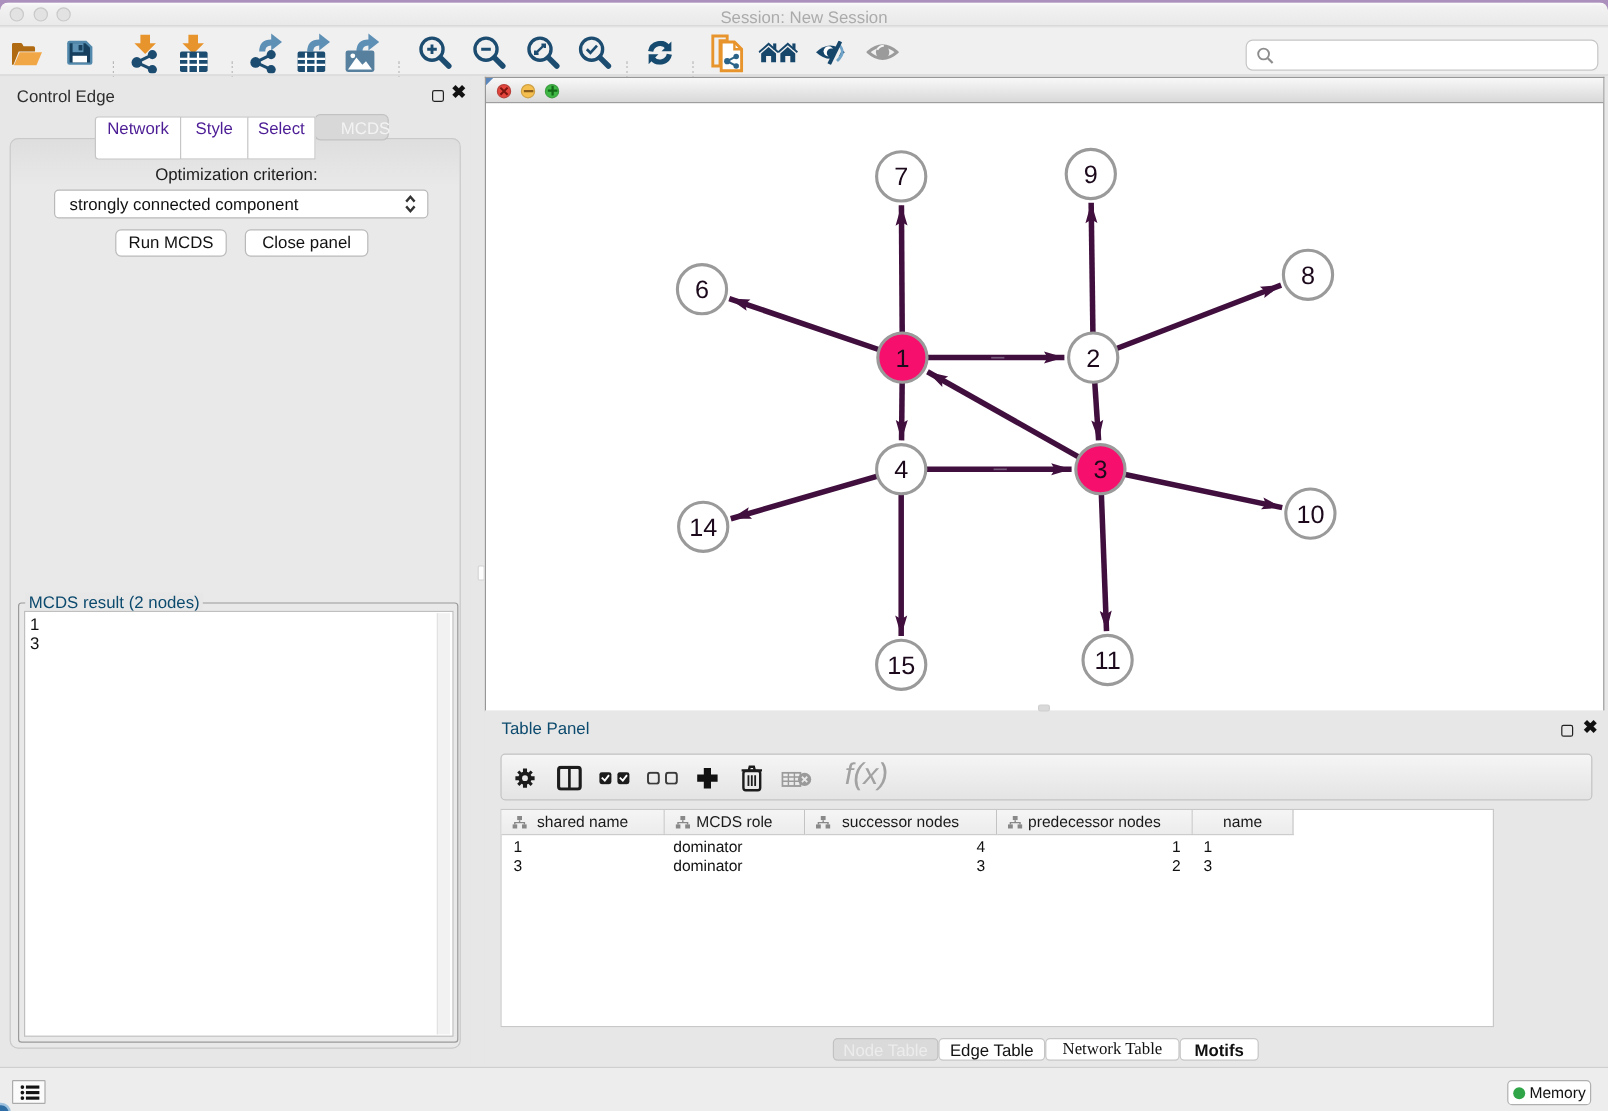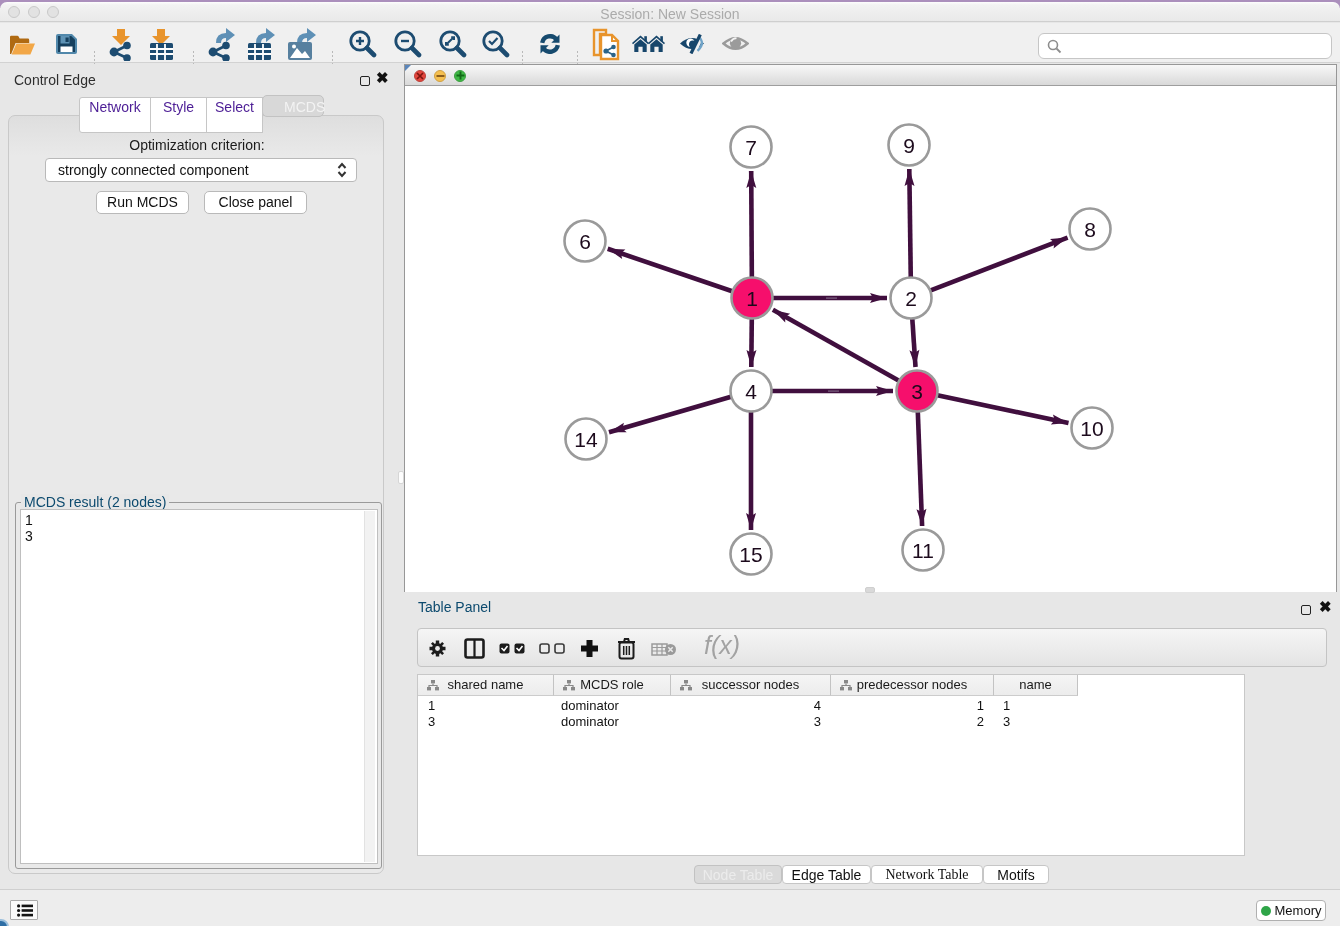--- a/index.html
+++ b/index.html
@@ -376,21 +376,21 @@
     <div class="trow" style="left:585px; top:22px;">1</div>
     <div class="trow" style="left:10px; top:38px;">3</div>
     <div class="trow" style="left:143px; top:38px;">dominator</div>
     <div class="trow" style="left:253px; top:38px; width:150px; text-align:right;">3</div>
     <div class="trow" style="left:413px; top:38px; width:153px; text-align:right;">2</div>
     <div class="trow" style="left:585px; top:38px;">3</div>
   </div>
   <div class="btab" style="left:290px; width:88px; background:#dadada; color:#ececec; border-color:#c2c2c2;">Node Table</div>
   <div class="btab" style="left:378px; width:89px;">Edge Table</div>
   <div class="btab" style="left:467px; width:112px;font-family:Liberation Serif, serif;">Network Table</div>
-  <div class="btab" style="left:579px; width:66px;">Motifs</div>
+  <div class="btab" style="left:579px; width:66px;font-weight:bold;">Motifs</div>
 </div>
 <div style="position:absolute;left:398px;top:471px;width:6px;height:13px;background:#fdfdfd;border:1px solid #d6d6d6;border-radius:2px;"></div>
 <div style="position:absolute;left:865px;top:587px;width:10px;height:6px;background:#d9d9d9;border:1px solid #cfcfcf;border-radius:2px;"></div>
 <div id="statusbar">
   <div id="listbtn">
     <svg style="position:absolute;left:6px;top:3px;" width="16" height="13" viewBox="0 0 16 13">
       <g fill="#141414">
           <circle cx="1.6" cy="1.9" r="1.6"></circle>
           <circle cx="1.6" cy="6.5" r="1.6"></circle>
           <circle cx="1.6" cy="11.1" r="1.6"></circle>

